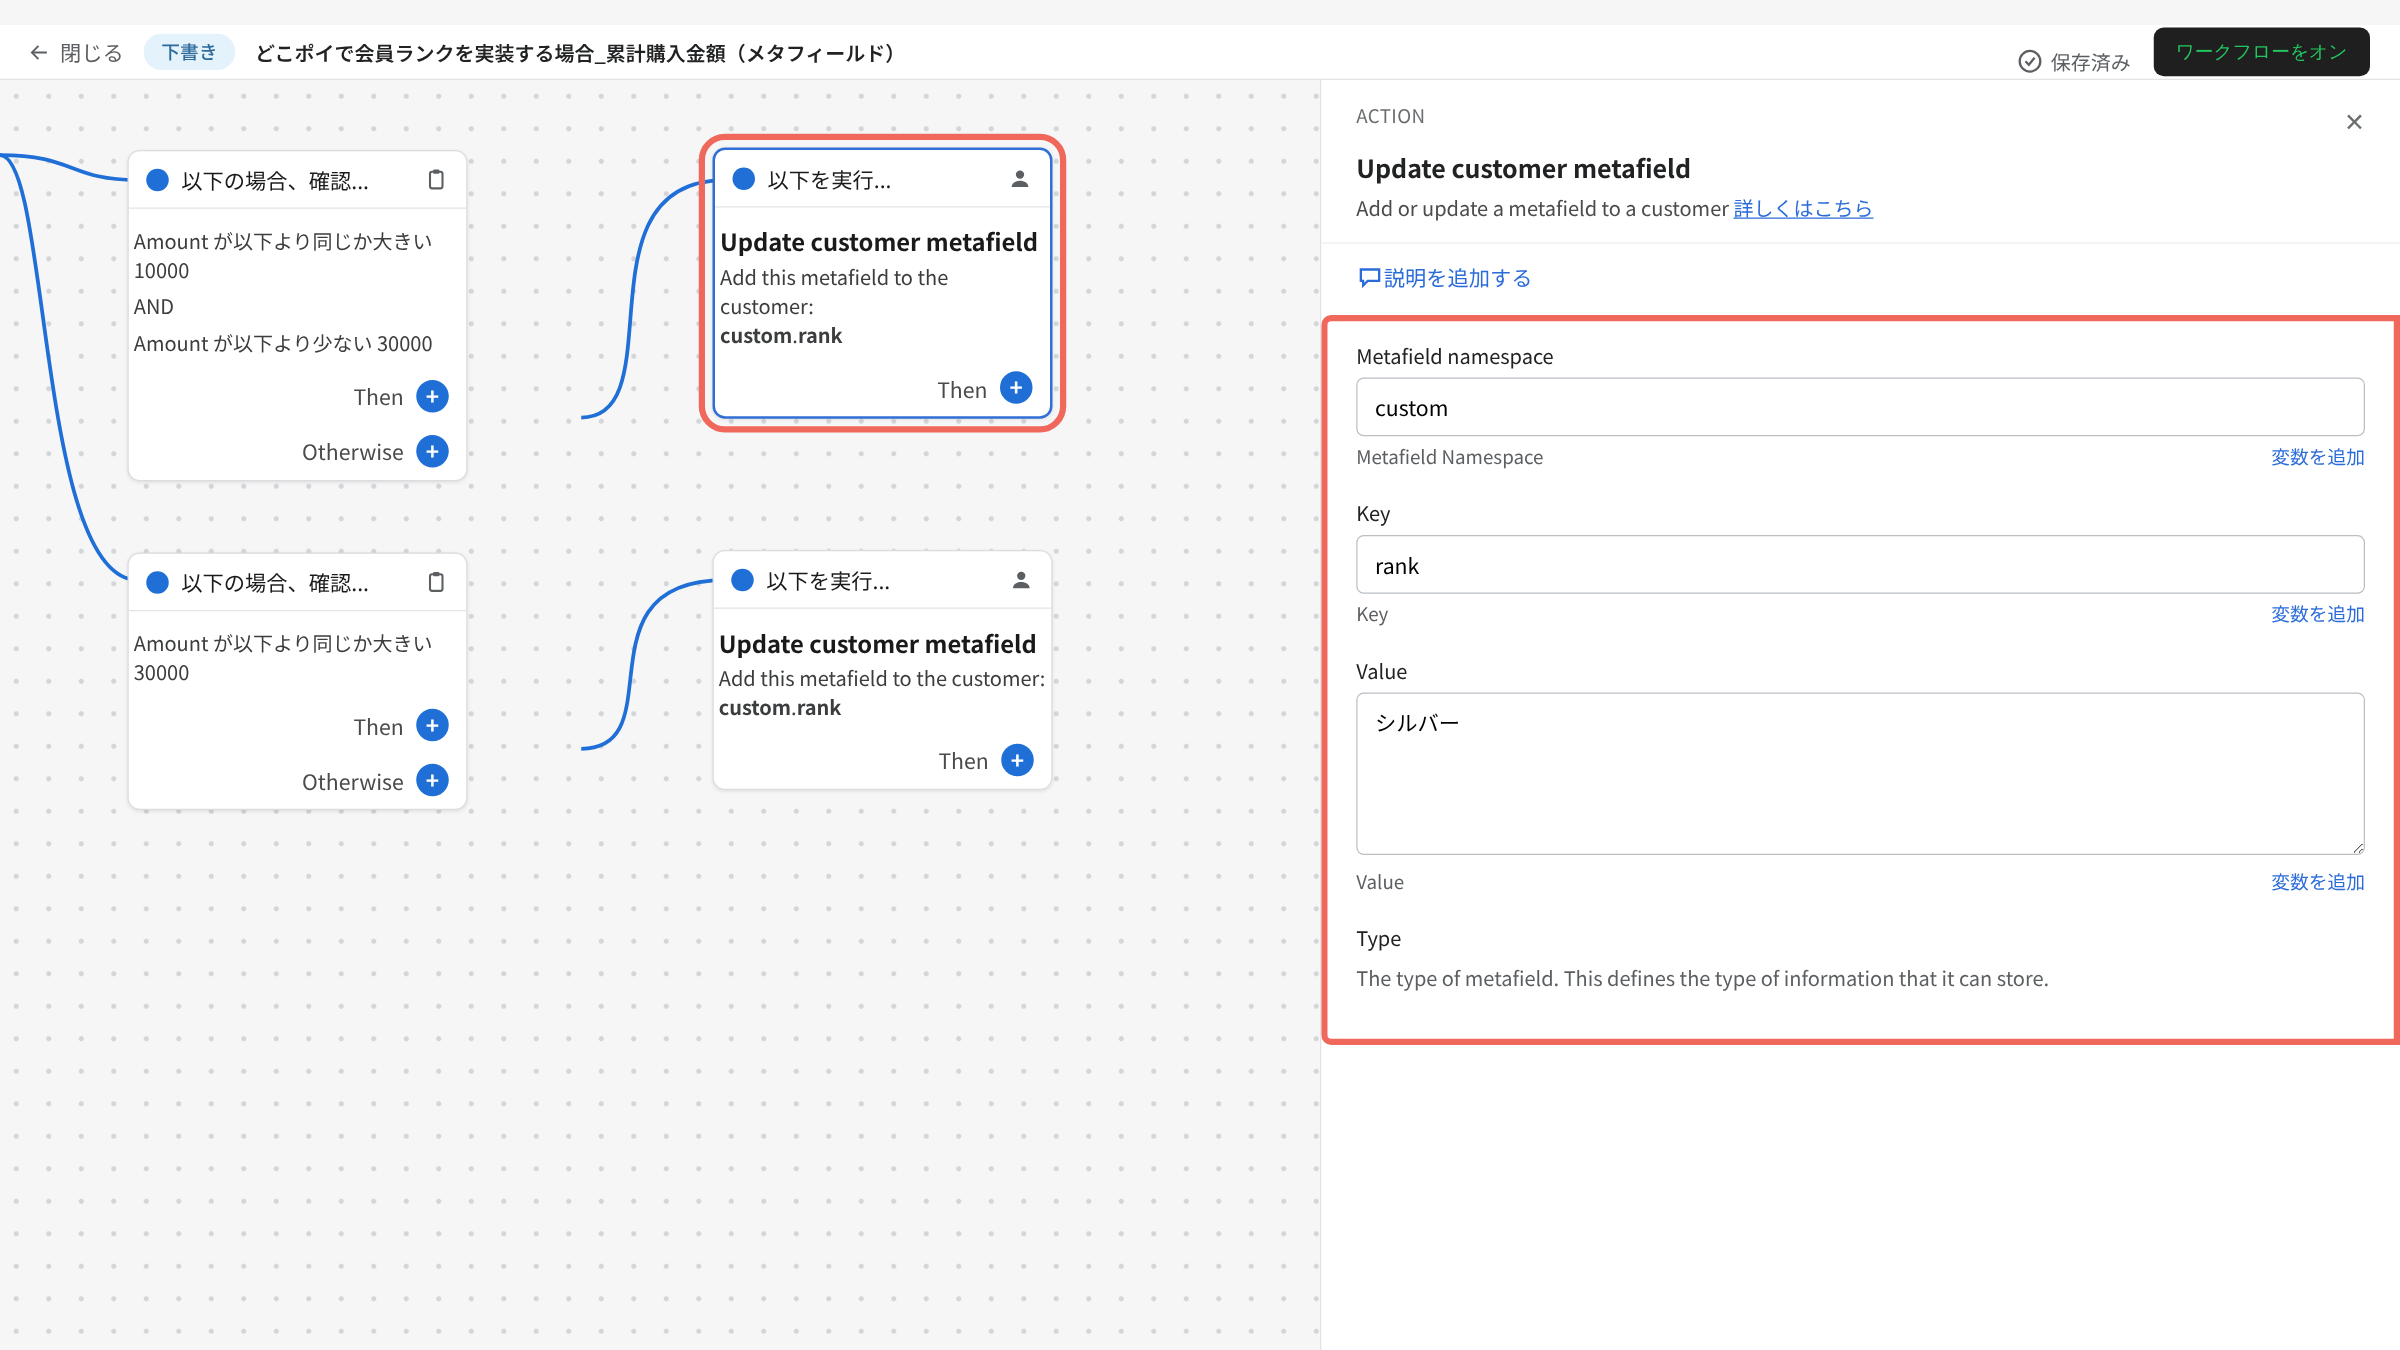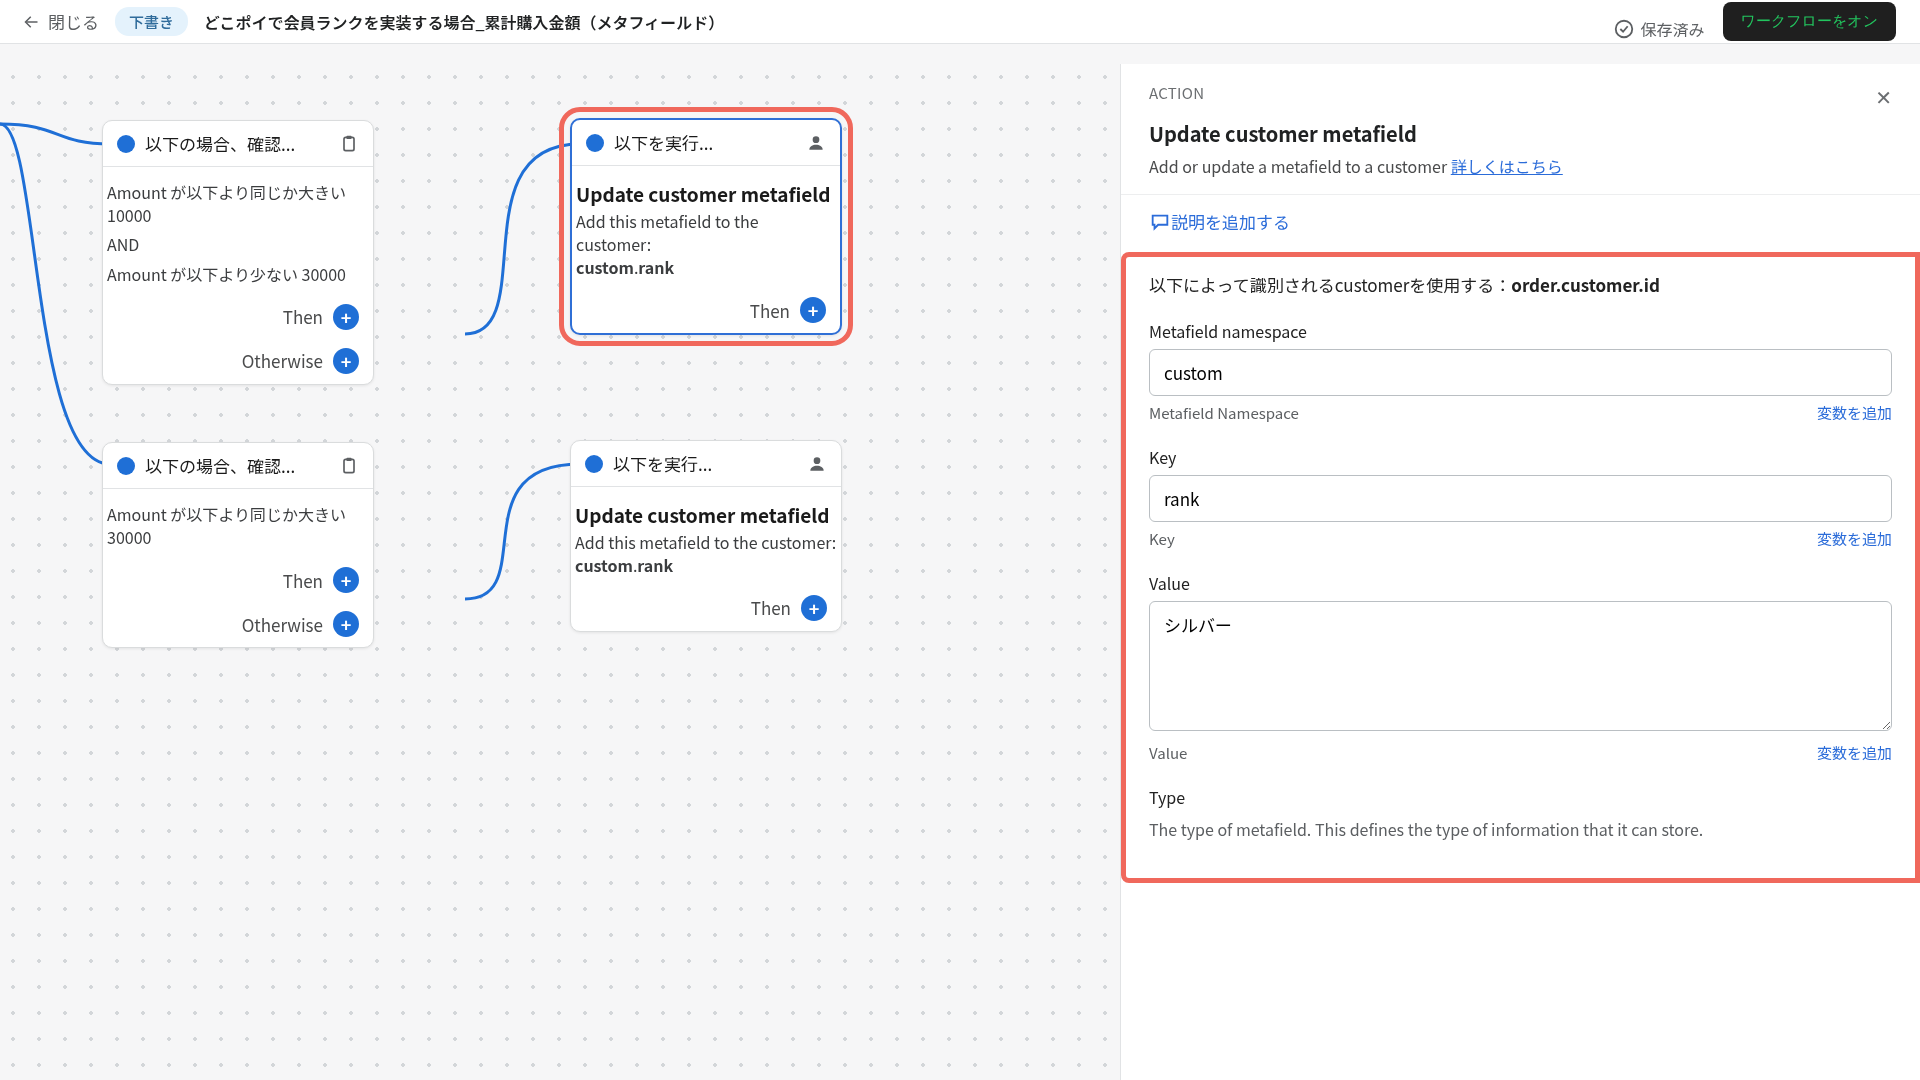--- a/index.html
+++ b/index.html
@@ -1,19 +1,19 @@
 <!DOCTYPE html>
 <html><head>
 <meta charset="utf-8">
 <style>
 * { margin:0; padding:0; box-sizing:border-box; }
 body { font-family: -apple-system, "Hiragino Sans", "Noto Sans JP", sans-serif; background:#f6f6f7; color:#202223; overflow:hidden; width:1920px; height:1080px; }
 
 
-.header { display:flex; align-items:center; justify-content:space-between; height:44px; padding:0 24px; background:#fff; border-bottom:1px solid #e1e3e5; }
+.header { display:flex; align-items:center; justify-content:space-between; height:44px; padding:0 24px; background:#fff; border-bottom:1px solid #e1e3e5;margin-top:20px; }
 .header-left { display:flex; align-items:center; gap:16px; }
 .close-link { display:flex; align-items:center; gap:6px; color:#5c5f62; font-size:17px; cursor:pointer; }
 .draft-badge { background:#e4f2fc; color:#306c9b; border-radius:14px; padding:4px 14px; font-size:15px; font-weight:500; }
 .title { font-size:16px; font-weight:600; }
 .header-right { display:flex; align-items:flex-end; gap:18px; }
 .saved { display:flex; align-items:center; gap:6px; color:#5c5f62; font-size:16px; }
 .saved svg{width:22px;height:22px;}
 .primary-btn { background:#1f1f1f; color:#22c55e; border:none; border-radius:8px; padding:10px 18px; font-size:15px; font-weight:500; cursor:pointer; }
 
 
@@ -28,21 +28,21 @@
 .node-highlight { outline:5px solid #f0685c; outline-offset:6px; border:2px solid #2f6fd6; }
 .node-head { display:flex; align-items:center; justify-content:space-between; padding:10px 14px; border-bottom:1px solid #e1e3e5; }
 .node-head-left { display:flex; align-items:center; gap:10px; font-size:17px; color:#1a1a1a; }
 .big-dot { width:18px; height:18px; border-radius:50%; background:#1f6fd6; }
 .node-body { padding:14px 4px 10px; font-size:16px; color:#3b3d3f; line-height:1.45; }
 .node-body strong { font-weight:700; color:#1a1a1a; font-size:19px; display:block; margin-bottom:2px;}
 .node-port { display:flex; align-items:center; justify-content:flex-end; gap:10px; padding:8px 14px 10px; font-size:17px; color:#4a4b4c;}
 .plus { width:26px; height:26px; border-radius:50%; background:#1f6fd6; color:#fff; display:flex; align-items:center; justify-content:center; font-size:18px; font-weight:bold; }
 
 
-.panel { position:absolute; top:64px; right:0; bottom:0; width:800px; background:#fff; border-left:1px solid #e1e3e5; overflow:auto; }
+.panel { position:absolute; top:64px; right:0; bottom:0; width:864px; background:#fff; border-left:1px solid #e1e3e5; overflow:auto; }
 .section-head { display:flex; justify-content:space-between; align-items:flex-start; padding:18px 28px 8px; }
 .section-label { font-size:15px; color:#6b6e71; letter-spacing:0.3px; }
 .close-x { font-size:20px; color:#6b6e71; cursor:pointer; }
 .action-title { padding:0 28px 6px; font-size:20px; font-weight:700; }
 .action-desc { padding:0 28px 16px; font-size:16px; color:#4a4b4c; }
 .action-desc a{ color:#2b6cd9; text-decoration:underline; }
 .add-desc { display:flex; align-items:center; gap:0; padding:14px 28px 18px; color:#2b6cd9; border-top:1px solid #edeeef; font-size:17px;}
 .add-desc svg{width:22px;height:22px;}
 .form { padding:0 28px 20px; outline:5px solid #f0685c; outline-offset:-5px; border-radius:8px 0 0 8px; padding-top:20px;}
 .id-line { font-size:17px; color:#222; margin-bottom:22px;}
@@ -205,23 +205,20 @@
     <span>Add or update a metafield to a customer </span><a>詳しくはこちら</a>
   </div>
   <div class="add-desc">
     <svg viewBox="0 0 24 24" fill="none" stroke="#2b6cd9" stroke-width="2">
         <path d="M4 5h16v10H10l-4 4v-4H4z"></path>
       </svg>
     <span>説明を追加する</span>
   </div>
 
   <div class="form">
-    <div class="id-line">
-      <span>以下によって識別されるcustomerを使用する：</span><strong>order.customer.id</strong>
-    </div>
 
     <div class="field">
       <label class="field-label">Metafield namespace</label>
       <input class="input" value="custom" style="">
       <div class="hint-row">
         <span>Metafield Namespace</span>
         <span class="link">変数を追加</span>
       </div>
     </div>
 

